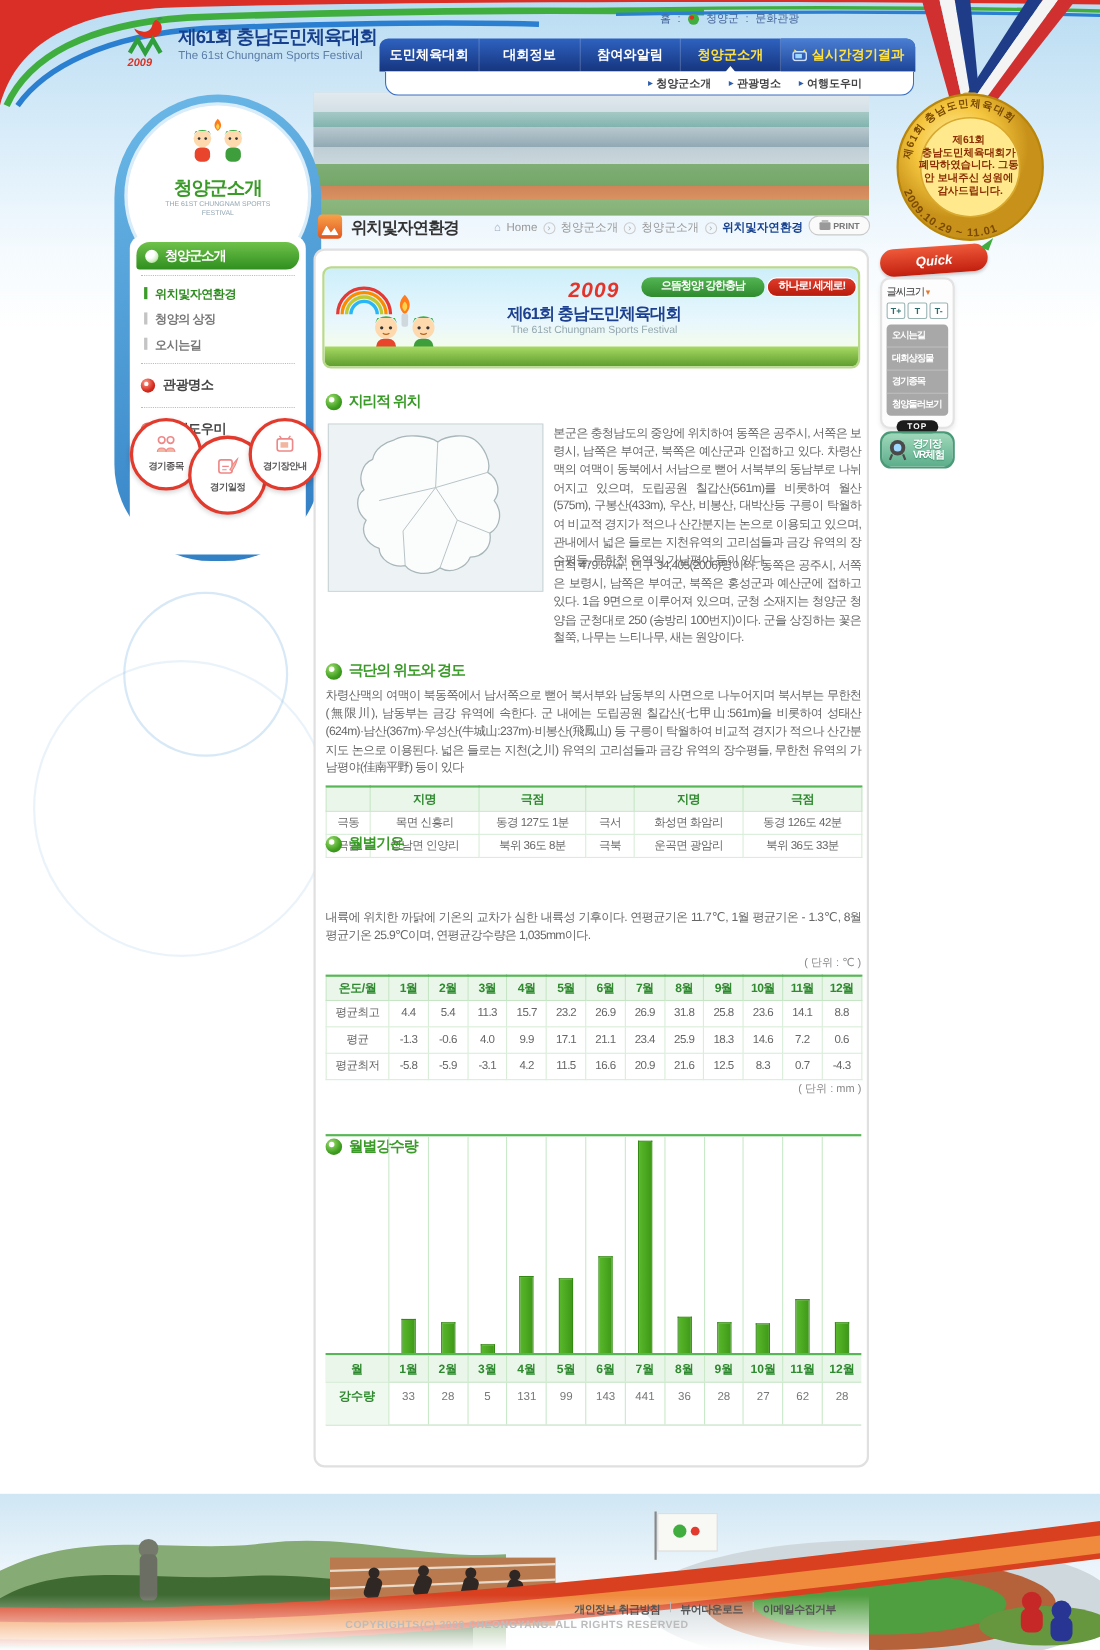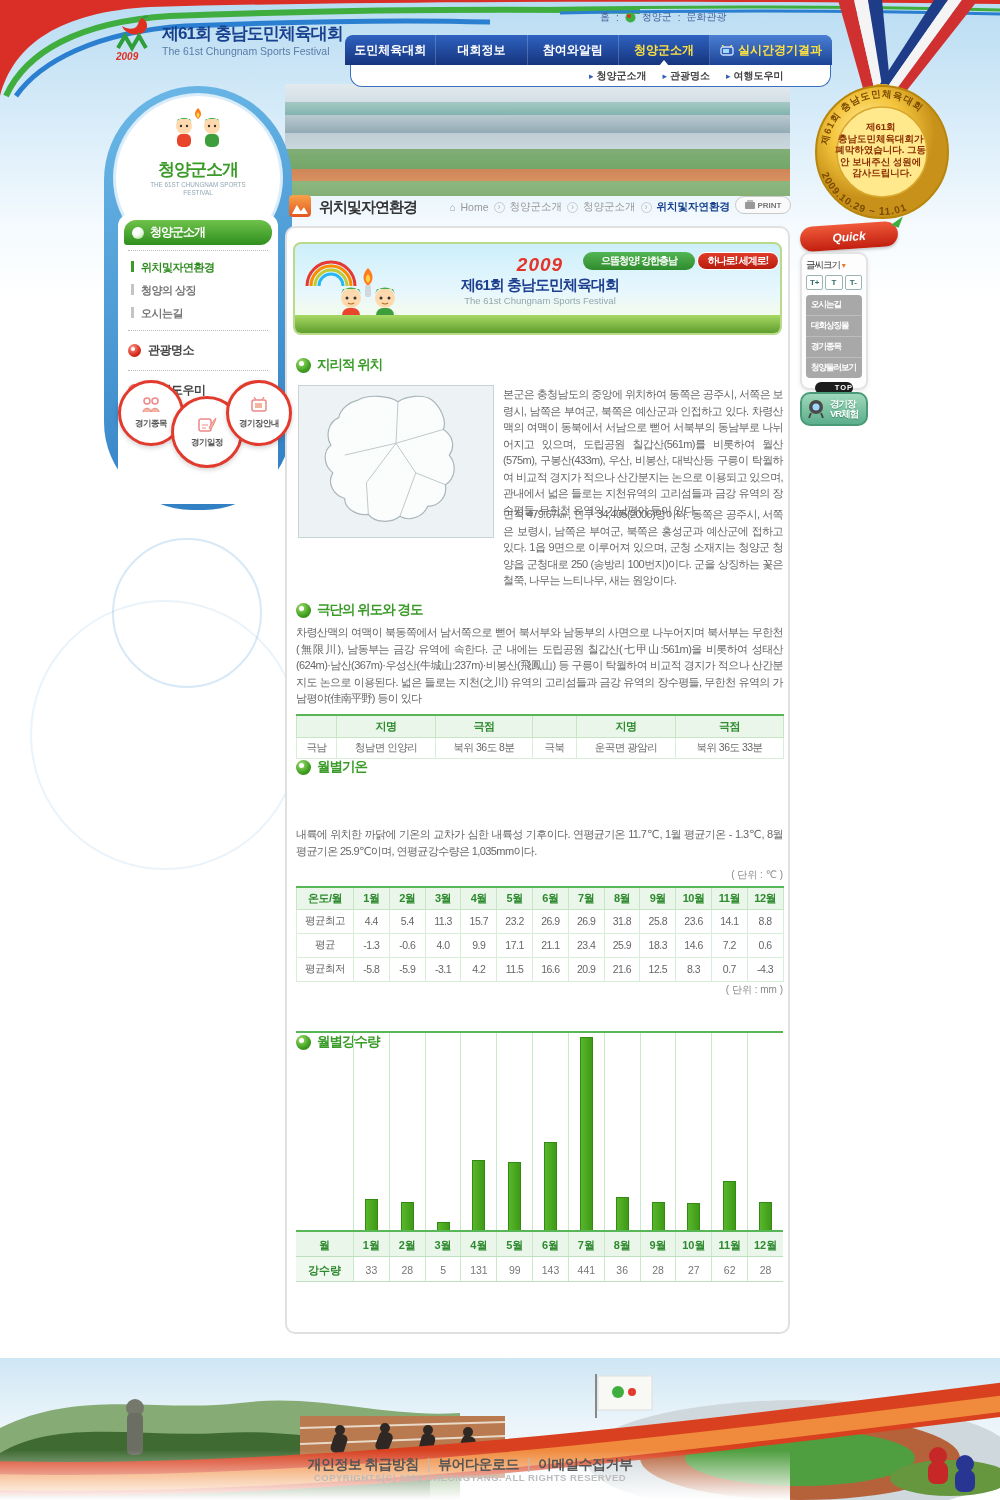--- a/index.html
+++ b/index.html
@@ -50,21 +50,21 @@
 #quick-ribbon{left:800px;top:224px;width:98px;height:25px;background:linear-gradient(180deg,#ef5a3a,#c21f0f);border-radius:13px;transform:rotate(-4deg);display:flex;align-items:center;justify-content:center;color:#fff;font-size:12px;font-weight:bold;font-style:italic;z-index:8;box-shadow:0 2px 3px rgba(0,0,0,.2)}
 #quick-ribbon::after{content:"";position:absolute;right:-4px;top:-6px;width:0;height:0;border-left:8px solid transparent;border-bottom:12px solid #3fae3f;transform:rotate(25deg)}
 #quick-panel{left:800px;top:252px;width:68px;height:138px;background:#fdfdfd;border:2px solid #e3e3e3;border-radius:9px;z-index:8;padding:5px 4px;box-shadow:0 2px 4px rgba(0,0,0,.08)}
 #fs-row{font-size:9.5px;font-weight:normal;color:#333;letter-spacing:-1px}
 #fs-row .dd{color:#e8762c;font-size:8px}
 #fbtns{display:flex;gap:2px;margin:3px 0 5px 0}
 .fbtn{width:18px;height:15px;border:1px solid #9ab4b4;background:#fff;font-size:8px;font-weight:bold;color:#2e6b6b;text-align:center;line-height:13px;border-radius:2px;cursor:pointer}
 #qlinks{background:#a8a8a8;border-radius:4px;overflow:hidden}
 .qlink{font-size:8.5px;color:#fff;font-weight:bold;padding:4px 5px;border-bottom:1px solid #bdbdbd;letter-spacing:-1px;cursor:pointer}
 .qlink:last-child{border-bottom:none}
-#top-btn{display:block;margin:4px auto 0 auto;width:38px;height:12px;background:#1c1c1c;border-radius:6px;color:#fff;font-size:7.5px;font-weight:bold;text-align:right;line-height:12px;letter-spacing:1px;cursor:pointer}
+#top-btn{display:block;margin:4px auto 0 auto;width:38px;height:12px;background:#1c1c1c;border-radius:6px;color:#fff;font-size:7.5px;font-weight:bold;text-align:center;line-height:12px;letter-spacing:1px;cursor:pointer}
 #vr-btn{left:800px;top:392px;width:68px;height:34px;background:linear-gradient(180deg,#9fd8ba,#5cae8c);border:2px solid #4a9a78;border-radius:10px;display:flex;align-items:center;gap:4px;padding-left:4px;z-index:8;cursor:pointer}
 #vr-btn .vt{font-size:9.5px;font-weight:bold;color:#fff;line-height:10px;text-shadow:0 1px 1px #3f8f6d;letter-spacing:-1px}
 
 #ptitle-ic{left:289px;top:195px;width:22px;height:22px;border-radius:4px;background:linear-gradient(180deg,#f7a24a,#e2571f);z-index:5}
 #ptitle-ic::after{content:"";position:absolute;left:3px;bottom:3px;width:16px;height:9px;background:#fff;clip-path:polygon(0 100%,30% 0,55% 70%,75% 25%,100% 100%)}
 #ptitle{left:319px;top:198px;font-size:15px;font-weight:bold;color:#333;letter-spacing:-1px;z-index:5}
 #breadcrumb{left:420px;top:200px;width:310px;display:flex;justify-content:flex-end;align-items:center;gap:5px;font-size:10.5px;color:#999;z-index:5}
 #breadcrumb .cur{color:#17418e;font-weight:bold}
 .bsep{width:11px;height:11px;border:1px solid #ccc;border-radius:50%;color:#aaa;font-size:9px;line-height:9px;text-align:center;flex:0 0 11px}
 #print-btn{left:735px;top:196px;width:56px;height:18px;border:1.5px solid #c9c9c9;border-radius:9px;background:#fafafa;display:flex;align-items:center;justify-content:center;gap:3px;font-size:8px;font-weight:bold;color:#777;z-index:5;cursor:pointer}
@@ -98,26 +98,26 @@
 #precip{left:296px;top:1031px;width:487px;z-index:5}
 #plot{display:flex;height:199px;border-top:2px solid #57b757}
 .spacer{width:57px}
 .ccol{flex:1;border-left:1px solid #c9e9c9;display:flex;align-items:flex-end;justify-content:center}
 .bar{width:13px;background:linear-gradient(90deg,#58b72c,#3f9a16);border:1px solid #338a12;border-bottom:none}
 .crow{display:flex}
 .crow .lab{width:57px;font-size:11px;font-weight:bold;color:#2f8a2f;text-align:center;background:#e9f6e9}
 .crow .cc{flex:1;border-left:1px solid #c9e9c9;text-align:center}
 #mrow{height:26px;line-height:26px;border-top:2px solid #57b757;background:#e9f6e9}
 #mrow .cc{font-size:11px;font-weight:bold;color:#2f8a2f}
-#vrow{height:26px;line-height:26px;border-top:1px solid #bfe0bf;border-bottom:1px solid #bfe0bf;background:#fff}
+#vrow{height:40px;line-height:26px;border-top:1px solid #bfe0bf;border-bottom:1px solid #bfe0bf;background:#fff}
 #vrow .cc{font-size:10.5px;color:#777}
 #vrow .lab{background:#f0f9f0}
 
 #footer-photo{left:0;top:1358px;width:1000px;height:142px;background:linear-gradient(180deg,#cfe6f4,#eaf4fa 45%,#ffffff 100%)}
-#footer-links{left:180px;top:1456px;width:580px;display:flex;justify-content:center;gap:8px;font-size:14px;font-weight:bold;color:#555;z-index:9;letter-spacing:-0.5px}
+#footer-links{left:180px;top:1456px;width:580px;display:flex;justify-content:flex-end;gap:8px;font-size:10px;font-weight:bold;color:#555;z-index:9;letter-spacing:-0.5px}
 #footer-links .sep{color:#bbb;font-weight:normal}
 #footer-links span{cursor:pointer}
 #copyright{left:180px;top:1472px;width:580px;text-align:center;font-size:9.5px;font-weight:bold;color:#bcbcbc;letter-spacing:.5px;z-index:9}
 </style>
 </head>
 <body>
 
 <div id="stage">
 
   <div id="sky" class="abs"></div>
@@ -417,20 +417,28 @@
           <tr>
             <th></th>
             <th>지명</th>
             <th>극점</th>
             <th></th>
             <th>지명</th>
             <th>극점</th>
           </tr>
         </thead>
         <tbody>
+          <tr>
+            <td>극동</td>
+            <td>목면 신흥리</td>
+            <td>동경 127도 1분</td>
+            <td>극서</td>
+            <td>화성면 화암리</td>
+            <td>동경 126도 42분</td>
+          </tr>
           <tr>
             <td>극남</td>
             <td>청남면 인양리</td>
             <td>북위 36도 8분</td>
             <td>극북</td>
             <td>운곡면 광암리</td>
             <td>북위 36도 33분</td>
           </tr>
         </tbody>
       </table>

